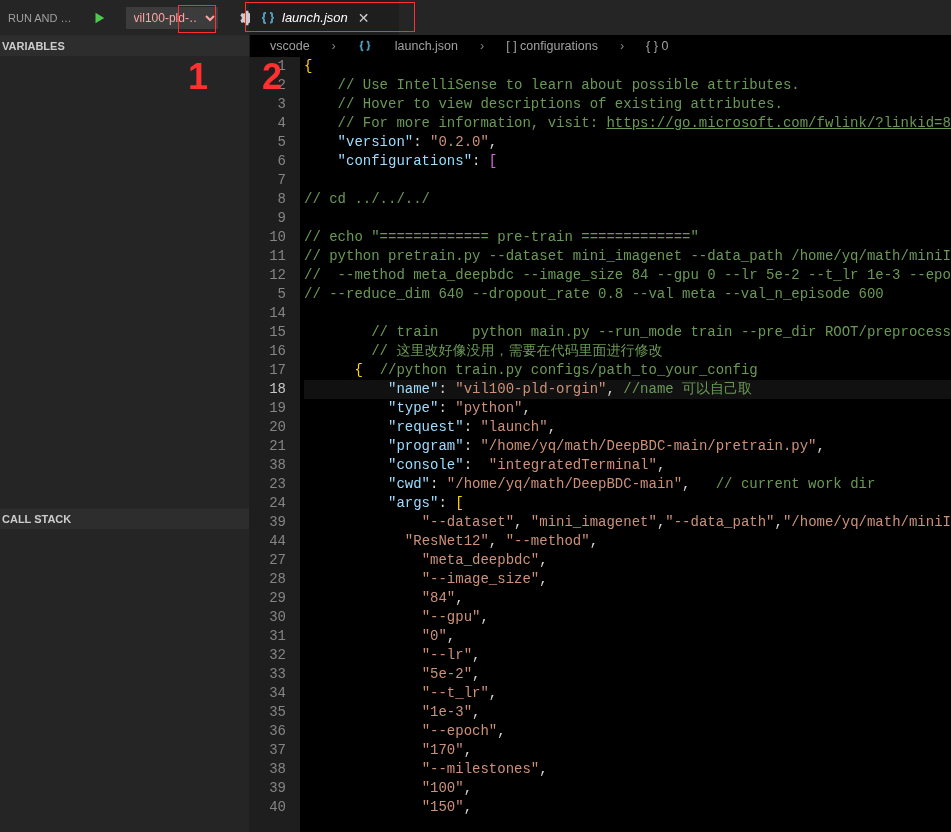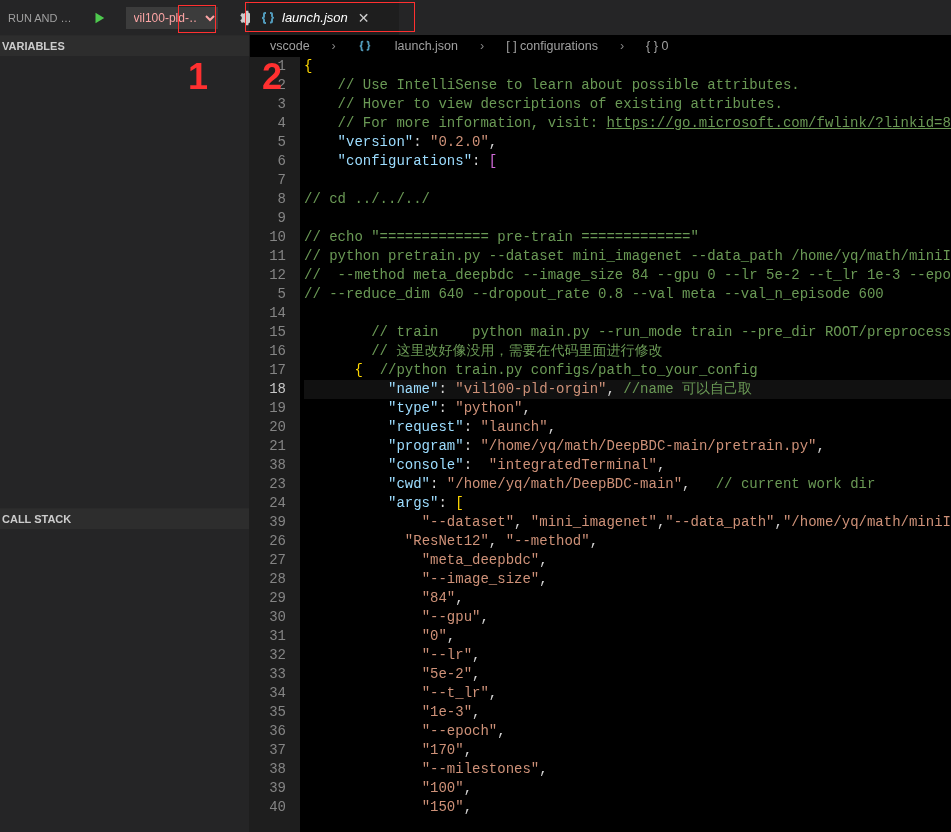--- a/index.html
+++ b/index.html
@@ -276,21 +276,21 @@
         <div class="ln">16</div>
         <div class="ln">17</div>
         <div class="ln current">18</div>
         <div class="ln">19</div>
         <div class="ln">20</div>
         <div class="ln">21</div>
         <div class="ln">38</div>
         <div class="ln">23</div>
         <div class="ln">24</div>
         <div class="ln">39</div>
-        <div class="ln">26</div>
+        <div class="ln">44</div>
         <div class="ln">27</div>
         <div class="ln">28</div>
         <div class="ln">29</div>
         <div class="ln">30</div>
         <div class="ln">31</div>
         <div class="ln">32</div>
         <div class="ln">33</div>
         <div class="ln">34</div>
         <div class="ln">35</div>
         <div class="ln">36</div>

